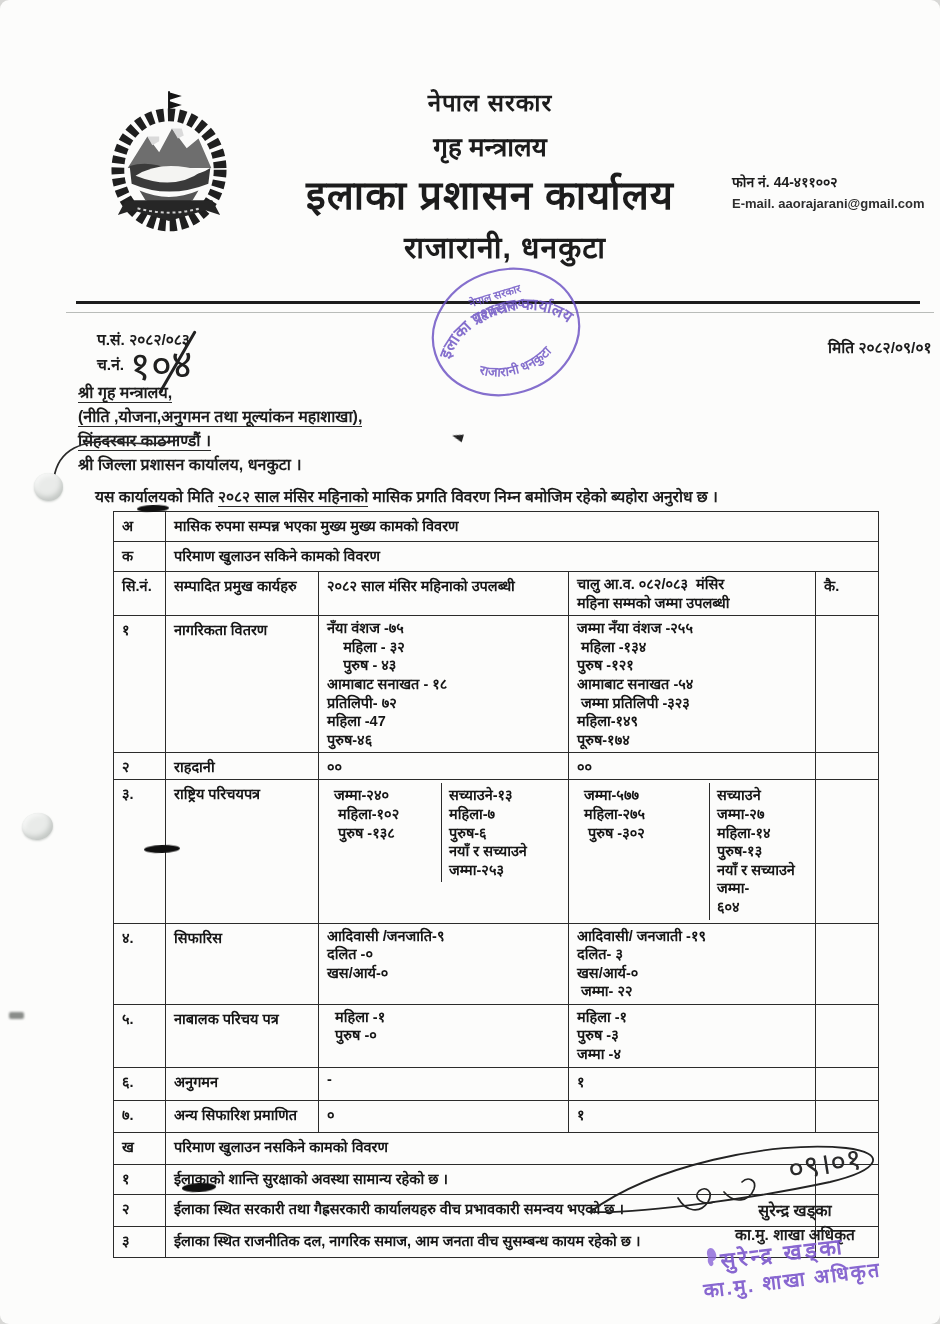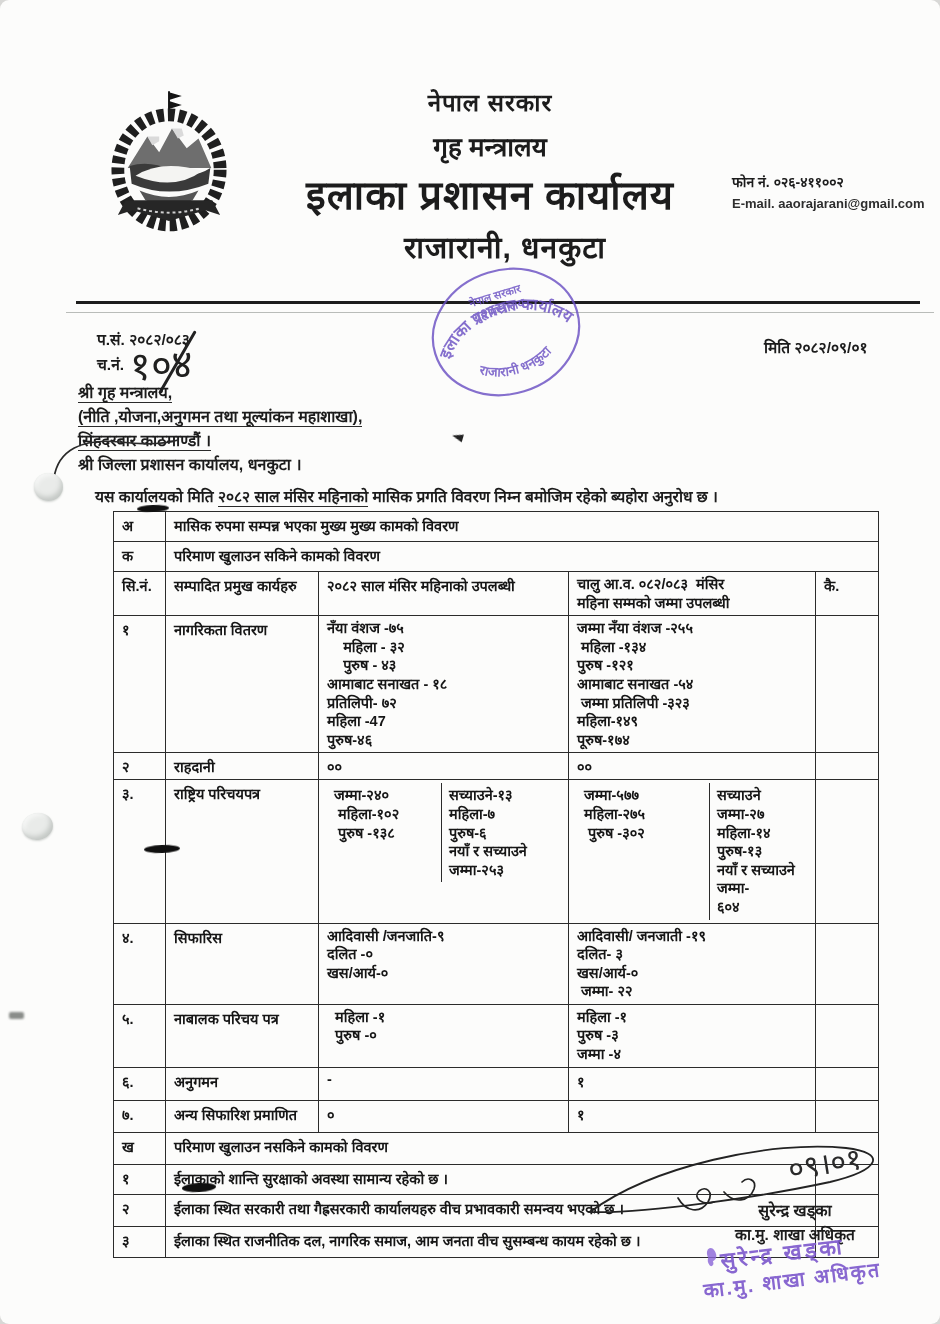--- a/index.html
+++ b/index.html
@@ -15,21 +15,21 @@
   .office{left:215px;top:166px;width:550px;font-size:40px;font-weight:800;letter-spacing:1px;}
   .contact{left:732px;top:172px;width:200px;font-size:14px;font-weight:600;line-height:21px;}
   .contact .email{font-size:13px;font-weight:700;color:#2e2e2e;}
   .location{left:270px;top:226px;width:470px;font-size:30px;font-weight:800;letter-spacing:1px;}
   
   .refno{left:97px;top:328px;font-size:15.5px;font-weight:700;}
   .chno{left:97px;top:353px;font-size:15.5px;font-weight:700;}
   .chno-hand{left:130px;top:336px;font-size:40px;font-weight:500;transform:rotate(-3deg);
              font-family:"Liberation Serif","DejaVu Serif",serif;color:#20201f;}
   .chno-slash{left:176px;top:326px;width:2.5px;height:72px;background:#222;transform:rotate(30deg);border-radius:2px;}
-  .date{left:764px;top:336px;font-size:15.5px;font-weight:700;text-align:center;}
+  .date{left:828px;top:336px;font-size:15.5px;font-weight:700;text-align:center;}
   .subject{left:400px;top:354px;width:340px;font-size:15.5px;font-weight:700;}
   
   .recipients{left:78px;top:381px;font-size:16px;font-weight:600;line-height:23.5px;}
   .recipients div{margin-bottom:0.5px;}
   
   .intro{left:95px;top:485px;width:820px;font-size:15.5px;font-weight:600;}
   
   table.main{position:absolute;left:113px;top:511px;width:765px;border-collapse:collapse;
              table-layout:fixed;font-size:14.5px;font-weight:600;color:#161616;}
   table.main td{border:1.6px solid #2b2b2b;padding:3px 8px;vertical-align:top;}
@@ -69,21 +69,21 @@
     <path d="M26 88 q 26 -17 68 -5 q -28 21 -68 5 Z" fill="#f4f4f2"></path>
     <path d="M30 103 q 30 13 60 0 l -6 10 q -24 9 -48 0 z" fill="#555"></path>
     <path d="M16 113 L104 113 L112 128 L97 123 L60 134 L23 123 L8 128 Z" fill="#262626"></path>
     <path d="M28 121 q 32 9 64 0" stroke="#cfcfcf" stroke-width="2" fill="none" stroke-dasharray="3 3"></path>
   </svg>
 
   <div class="abs c gov-title">नेपाल सरकार</div>
   <div class="abs c ministry">गृह मन्त्रालय</div>
   <div class="abs c office">इलाका प्रशासन कार्यालय</div>
   <div class="abs contact">
-    <div>फोन नं.  ०२६-४११००२</div>
+    <div>फोन नं.  44-४११००२</div>
     <div class="email">E-mail. aaorajarani@gmail.com</div>
   </div>
   <div class="abs c location">राजारानी, धनकुटा</div>
 
   <div class="abs rule" style="left:76px;top:301px;width:844px;height:3px;"></div>
   <div class="abs" style="left:66px;top:312px;width:868px;height:1px;background:#b9bcb9;"></div>
 
   <svg class="abs" style="left:424px;top:262px;width:164px;height:140px;opacity:.82;" viewBox="0 0 164 140">
     <g transform="rotate(-17 82 70)" fill="#6b51c4">
       <ellipse cx="82" cy="70" rx="74" ry="62" fill="none" stroke="#6b51c4" stroke-width="2.2"></ellipse>

